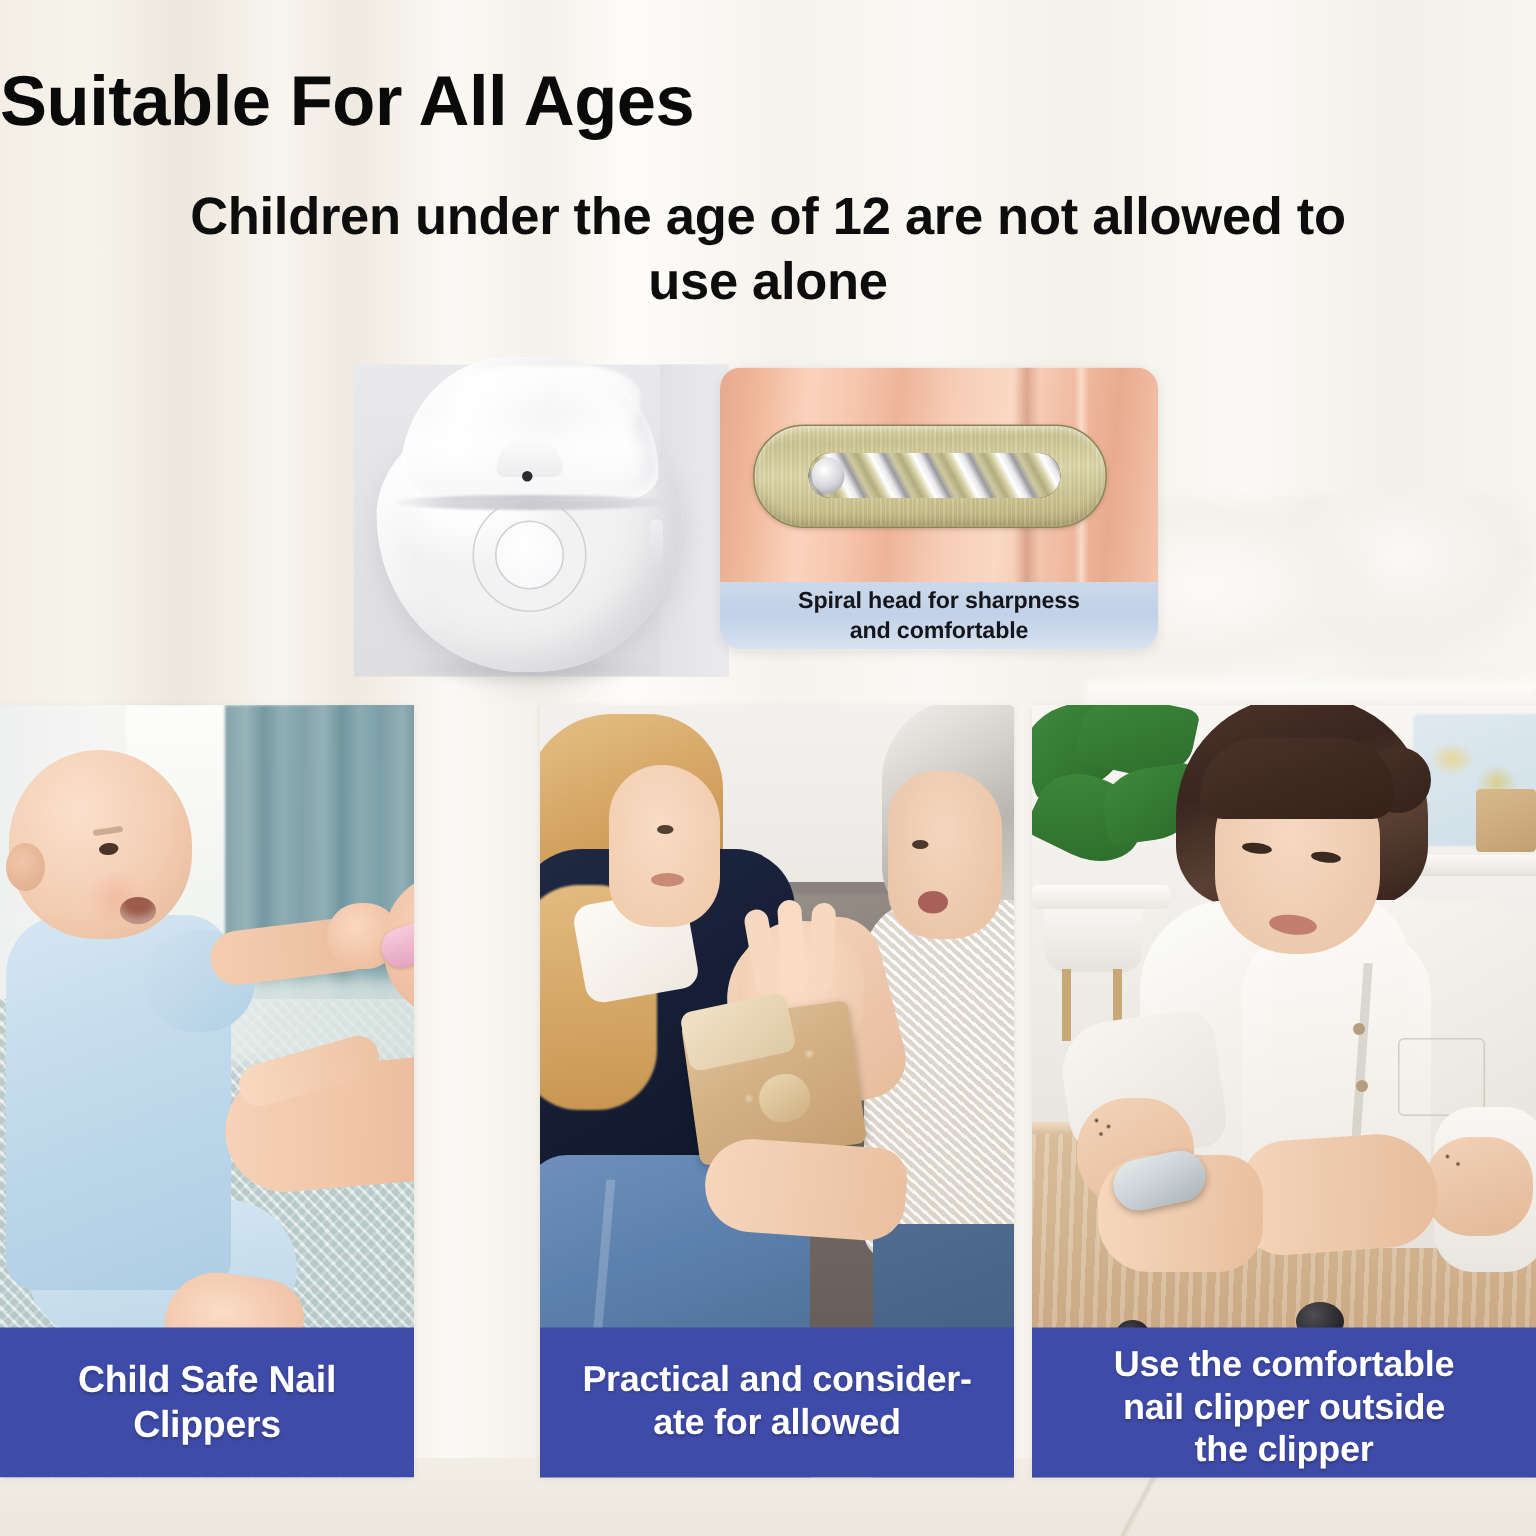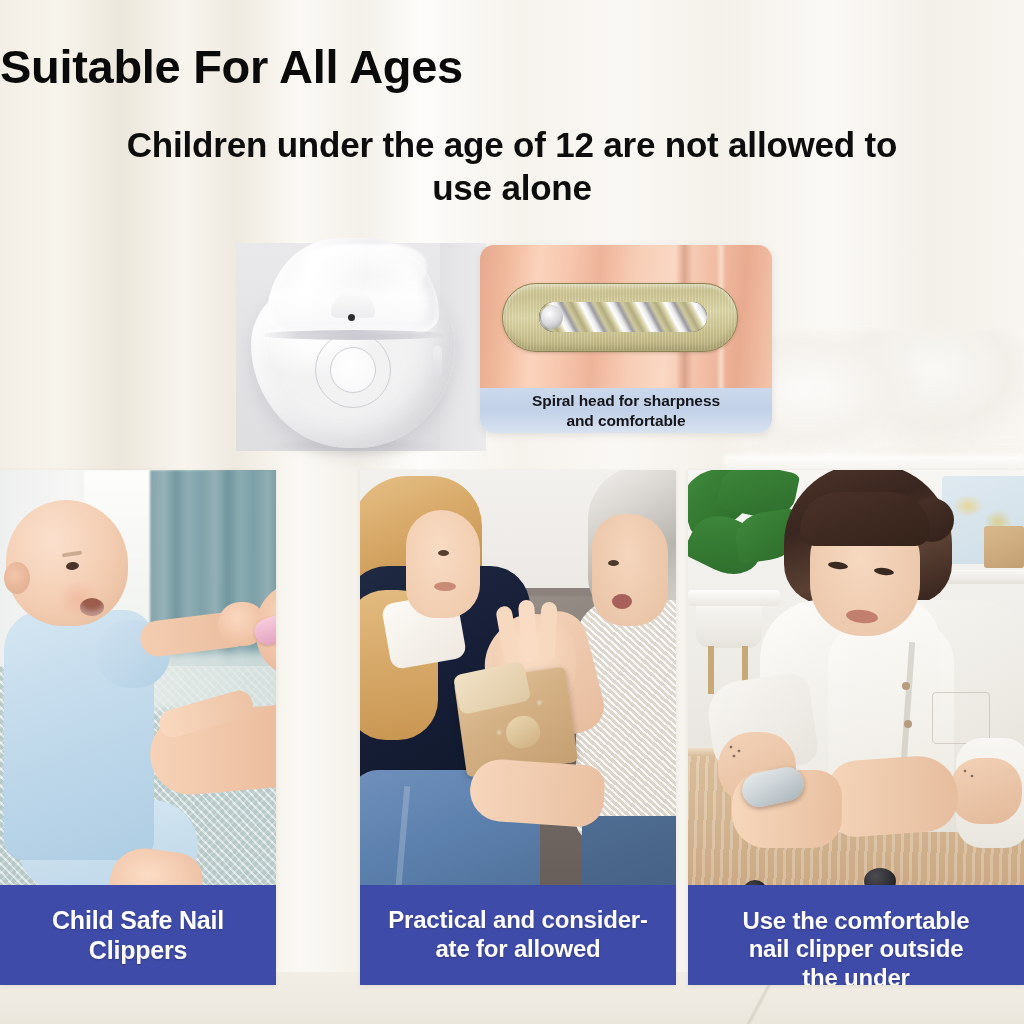--- a/index.html
+++ b/index.html
@@ -140,21 +140,21 @@
   .p3{left:688px;width:336px;height:515px;}
   .photo{position:absolute;left:0;top:0;width:100%;height:100%;}
 
   .caption{position:absolute;left:0;width:100%;background:#3f4ba8;
     color:#fff;font-weight:bold;text-align:center;
     display:flex;align-items:center;justify-content:center;
     line-height:1.2;letter-spacing:-.2px;
     text-shadow:0 1px 2px rgba(0,0,0,.25);}
   .cap1{top:415px;height:100px;font-size:25px;}
   .cap2{top:415px;height:100px;font-size:24px;}
-  .cap3{top:415px;height:108px;font-size:24px;align-items:flex-end;}
+  .cap3{top:415px;height:108px;font-size:24px;}
 
   
   .ph1-wall{position:absolute;left:0;top:0;width:336px;height:230px;
     background:linear-gradient(92deg,#eef0ef 0%,#f6f7f5 22%,#e9ebe8 34%,#fafaf8 44%,#e3e7e6 52%,#d7dedd 58%,#93adb2 66%,#7fa1a8 76%,#8fadb3 86%,#a8c0c4 100%);}
   .ph1-curtain{position:absolute;left:150px;top:0;width:186px;height:215px;
     background:repeating-linear-gradient(90deg,
       #7ea0a7 0px,#93b0b6 14px,#6f959d 26px,#8bacb2 38px,#7ba0a8 52px);
     filter:blur(1.2px);opacity:.95;}
   .ph1-win{position:absolute;left:84px;top:0;width:76px;height:200px;
     background:linear-gradient(180deg,#fdfdfb,#edf0ee);filter:blur(1.5px);}
@@ -534,18 +534,18 @@
       <div class="ph3-handR"></div>
       <div class="ph3-handL"></div>
       <div class="ph3-device"></div>
       <div class="ph3-obj1"></div>
       <div class="ph3-obj2"></div>
     </div>
     <div class="caption cap3">
       <div>
         <span>Use the comfortable</span><br>
         <span>nail clipper outside</span><br>
-        <span>the under</span>
+        <span>the clipper</span>
       </div>
     </div>
   </div>
 
 </div>
 
 </body></html>

